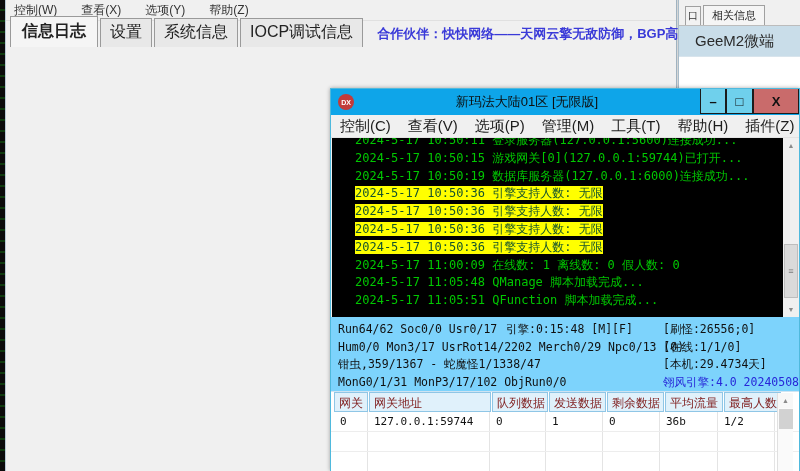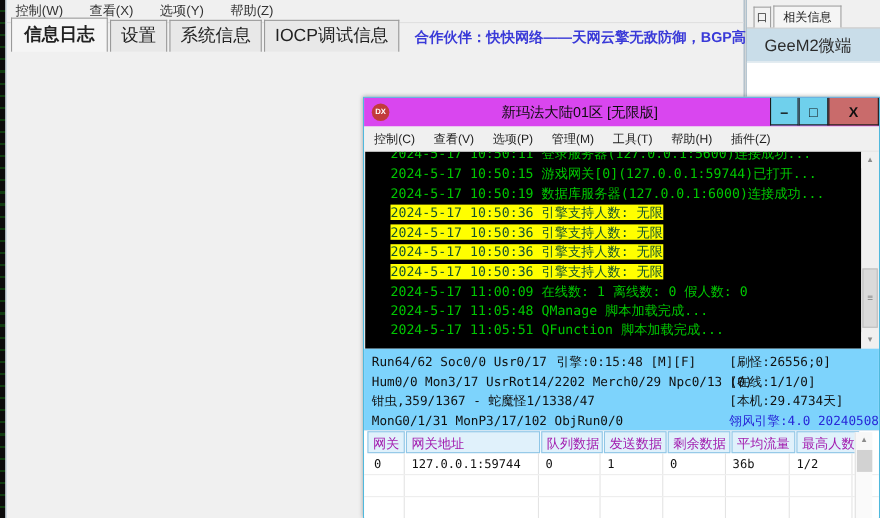--- a/index.html
+++ b/index.html
@@ -52,34 +52,34 @@
   .cw-tab { font-size:11px; color:#222; border:1px solid #a0a0a0; border-bottom:none;
     padding:2px 8px; background:#f5f5f5; margin-left:2px; white-space:nowrap; }
   .cw-titlebar { position:absolute; left:0; top:26px; width:122px; height:30px; background:#c9dde9;
     font-size:15px; color:#2b2b2b; display:flex; align-items:center; padding-left:16px; white-space:nowrap; }
   .cw-body { position:absolute; left:0; top:56px; width:122px; height:32px; background:#ffffff;
     border-top:1px solid #d8e4ec; }
 
   
   .main-window { position:absolute; left:330px; top:88px; width:470px; height:383px; z-index:2;
     background:#f0f0f0; border:1px solid #4fb9dd; box-shadow:0 0 4px rgba(0,0,0,.35); }
-  .mw-titlebar { position:absolute; left:0; top:0; width:468px; height:26px; background:#d946ef;
+  .mw-titlebar { position:absolute; left:0; top:0; width:468px; height:26px; background:#0ea5e9;
     display:flex; align-items:center; }
   .app-icon { width:16px; height:16px; border-radius:50%; background:#c23b3b; color:#ffffff;
     font-size:7px; font-weight:bold; display:flex; align-items:center; justify-content:center;
     margin-left:7px; flex:0 0 auto; }
   .mw-title { flex:1; text-align:center; font-size:13px; color:#0d0d0d; white-space:nowrap; }
   .win-btns { display:flex; align-items:flex-start; height:26px; }
   .win-btn { height:25px; border:1px solid #1b1b1b; border-top:none; background:#6fd0ec;
     display:flex; align-items:center; justify-content:center; font-size:13px; font-weight:bold; color:#111; }
   .win-btn.min { width:26px; } .win-btn.max { width:27px; }
   .win-btn.close { width:46px; background:#c96b6b; }
 
   .mw-menubar { position:absolute; left:0; top:26px; width:468px; height:23px; background:#f0f0f0;
-    display:flex; align-items:center; gap:17px; padding-left:9px; font-size:11px; color:#1d1d1d;
+    display:flex; align-items:center; gap:17px; padding-left:9px; font-size:15px; color:#1d1d1d;
     border-bottom:1px solid #e3e3e3; }
 
   .mw-log { position:absolute; left:1px; top:49px; width:451px; height:179px; background:#000;
     overflow:hidden; padding-left:23px; font-family:"DejaVu Sans Mono",monospace; font-size:12px; color:#00c800; }
   .mw-log-inner { margin-top:-6px; }
   .log-line2 { height:17.8px; line-height:17.8px; white-space:nowrap; }
   .log-line2 .hl { background:#ffff00; color:#14532d; }
 
   .mw-vscroll { position:absolute; left:452px; top:49px; width:16px; height:179px; background:#f0f0f0; }
   .mw-vscroll .scroll-btn { width:16px; height:15px; background:#f0f0f0; }
@@ -91,21 +91,21 @@
   .mw-stats { position:absolute; left:0; top:228px; width:468px; height:74px; background:#7dd3fc;
     padding:4px 0 0 7px; font-family:"DejaVu Sans Mono",monospace; font-size:11.5px; color:#101010; }
   .stats-row { position:relative; height:17.5px; line-height:17.5px; white-space:nowrap; }
   .s-mid { position:absolute; left:168px; top:0; }
   .s-right { position:absolute; left:325px; top:0; }
   .s-right.accent { color:#2727d8; }
 
   .mw-table { position:absolute; left:0; top:302px; width:468px; height:81px; background:#ffffff;
     border-top:1px solid #cfe4f2; }
   .t-header { display:flex; height:20px; padding-left:3px; background:#ffffff; }
-  .th { background:#e0f1fb; border:1px solid #8fc6e6; margin-right:1px; font-size:12px; color:#a21caf;
+  .th { background:#e0f1fb; border:1px solid #8fc6e6; margin-right:1px; font-size:12px; color:#7f1d1d;
     padding:2px 0 0 4px; white-space:nowrap; overflow:hidden; }
   .t-row { display:flex; height:20px; padding-left:3px; border-bottom:1px solid #ededed; }
   .td { font-family:"DejaVu Sans Mono",monospace; font-size:11px; color:#111;
     border-right:1px solid #e4e4e4; padding:3px 0 0 6px; white-space:nowrap; overflow:hidden; }
   .mw-table-vscroll { position:absolute; left:446px; top:1px; width:16px; height:80px; background:#fafafa;
     border-left:1px solid #e0e0e0; }
   .mw-table-vscroll .scroll-btn { width:15px; height:15px; }
   .table-thumb { position:absolute; left:1px; top:16px; width:14px; height:20px; background:#d2d2d2; }
 </style>
 </head>

